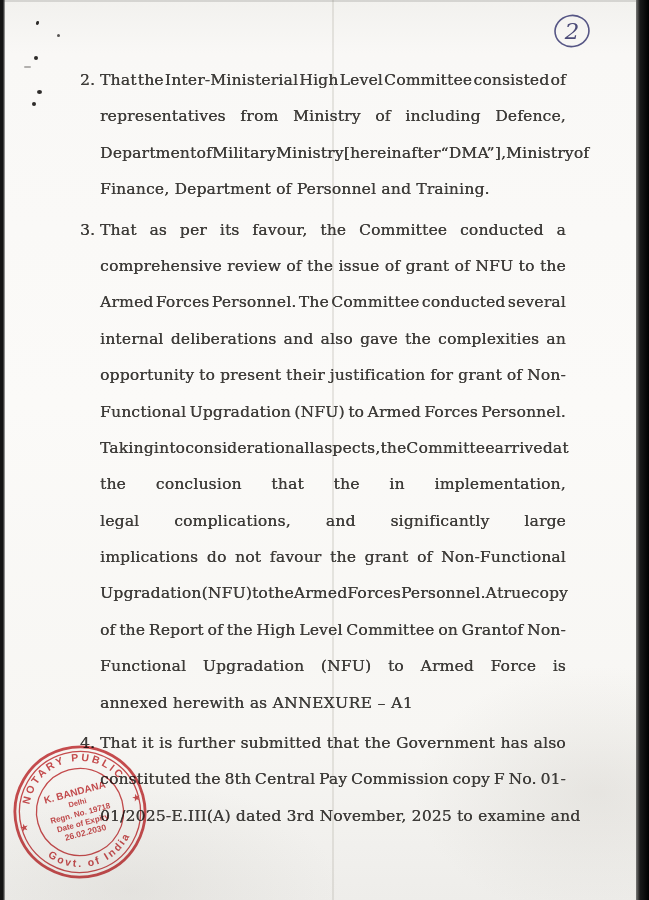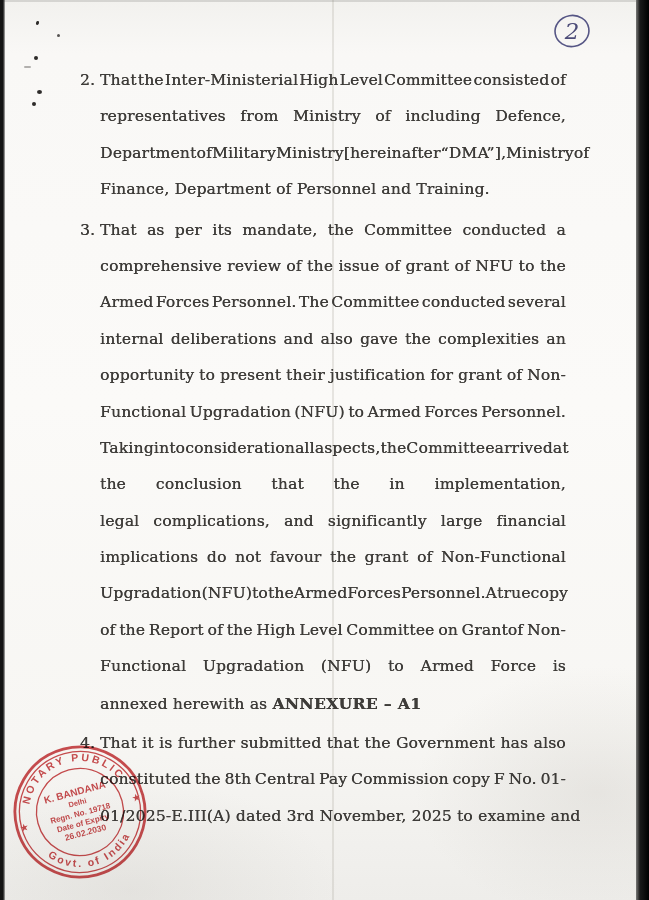--- a/index.html
+++ b/index.html
@@ -25,21 +25,21 @@
   
   .doc{position:absolute;left:100px;top:70px;width:466px;z-index:2;
     font-size:15.5px;color:#3e3c39;letter-spacing:0.2px;
     text-shadow:0.25px 0 currentColor;}
   .para{position:relative;margin-top:4px;}
   .para:first-child{margin-top:0;}
   .line{position:relative;display:flex;justify-content:space-between;
     height:36.4px;line-height:1.4;white-space:pre;}
   .line.last{display:block;}
   .para-num{position:absolute;left:-20px;top:0;}
-  .b{font-weight:700;letter-spacing:0.4px;}
+  .b{font-weight:400;letter-spacing:0.4px;}
   
   .page-num{position:absolute;left:548px;top:10px;width:48px;height:44px;z-index:2;}
   
   .ink{position:absolute;background:#2d2b29;border-radius:50%;z-index:2;}
   .ink.i1{left:36px;top:21px;width:3px;height:4px;transform:rotate(20deg);}
   .ink.i2{left:57px;top:34px;width:3px;height:3px;opacity:.8;}
   .ink.i3{left:34px;top:56px;width:4px;height:4px;}
   .ink.i4{left:24px;top:66px;width:7px;height:2px;opacity:.35;border-radius:2px;}
   .ink.i5{left:37px;top:90px;width:5px;height:4px;}
   .ink.i6{left:32px;top:102px;width:4px;height:4px;}
@@ -68,29 +68,29 @@
   <div class="ink i6"></div>
 
   <div class="doc">
       <div class="para">
         <div class="line"><span class="para-num">2.</span><span>That</span><span>the</span><span>Inter-Ministerial</span><span>High</span><span>Level</span><span>Committee</span><span>consisted</span><span>of</span></div>
         <div class="line"><span>representatives</span><span>from</span><span>Ministry</span><span>of</span><span>including</span><span>Defence,</span></div>
         <div class="line"><span>Department</span><span>of</span><span>Military</span><span>Ministry</span><span>[hereinafter</span><span>“DMA”],</span><span>Ministry</span><span>of</span></div>
         <div class="line last"><span>Finance, Department of Personnel and Training.</span></div>
       </div>
       <div class="para">
-        <div class="line"><span class="para-num">3.</span><span>That</span><span>as</span><span>per</span><span>its</span><span>mandate,</span><span>the</span><span>Committee</span><span>conducted</span><span>a</span></div>
+        <div class="line"><span class="para-num">3.</span><span>That</span><span>as</span><span>per</span><span>its</span><span>favour,</span><span>the</span><span>Committee</span><span>conducted</span><span>a</span></div>
         <div class="line"><span>comprehensive</span><span>review</span><span>of</span><span>the</span><span>issue</span><span>of</span><span>grant</span><span>of</span><span>NFU</span><span>to</span><span>the</span></div>
         <div class="line"><span>Armed</span><span>Forces</span><span>Personnel.</span><span>The</span><span>Committee</span><span>conducted</span><span>several</span></div>
         <div class="line"><span>internal</span><span>deliberations</span><span>and</span><span>also</span><span>gave</span><span>the</span><span>complexities</span><span>an</span></div>
         <div class="line"><span>opportunity</span><span>to</span><span>present</span><span>their</span><span>justification</span><span>for</span><span>grant</span><span>of</span><span>Non-</span></div>
         <div class="line"><span>Functional</span><span>Upgradation</span><span>(NFU)</span><span>to</span><span>Armed</span><span>Forces</span><span>Personnel.</span></div>
         <div class="line"><span>Taking</span><span>into</span><span>consideration</span><span>all</span><span>aspects,</span><span>the</span><span>Committee</span><span>arrived</span><span>at</span></div>
         <div class="line"><span>the</span><span>conclusion</span><span>that</span><span>the</span><span>in</span><span>implementation,</span></div>
-        <div class="line"><span>legal</span><span>complications,</span><span>and</span><span>significantly</span><span>large</span><span>financial</span></div>
+        <div class="line"><span>legal</span><span>complications,</span><span>and</span><span>significantly</span><span>large</span></div>
         <div class="line"><span>implications</span><span>do</span><span>not</span><span>favour</span><span>the</span><span>grant</span><span>of</span><span>Non-Functional</span></div>
         <div class="line"><span>Upgradation</span><span>(NFU)</span><span>to</span><span>the</span><span>Armed</span><span>Forces</span><span>Personnel.</span><span>A</span><span>true</span><span>copy</span></div>
         <div class="line"><span>of</span><span>the</span><span>Report</span><span>of</span><span>the</span><span>High</span><span>Level</span><span>Committee</span><span>on</span><span>Grantof</span><span>Non-</span></div>
         <div class="line"><span>Functional</span><span>Upgradation</span><span>(NFU)</span><span>to</span><span>Armed</span><span>Force</span><span>is</span></div>
         <div class="line last"><span>annexed herewith as </span><span class="b">ANNEXURE – A1</span></div>
       </div>
       <div class="para">
         <div class="line"><span class="para-num">4.</span><span>That</span><span>it</span><span>is</span><span>further</span><span>submitted</span><span>that</span><span>the</span><span>Government</span><span>has</span><span>also</span></div>
         <div class="line"><span>constituted</span><span>the</span><span>8th</span><span>Central</span><span>Pay</span><span>Commission</span><span>copy</span><span>F</span><span>No.</span><span>01-</span></div>
         <div class="line last"><span>01/2025-E.III(A) dated 3rd November, 2025 to examine and</span></div>

